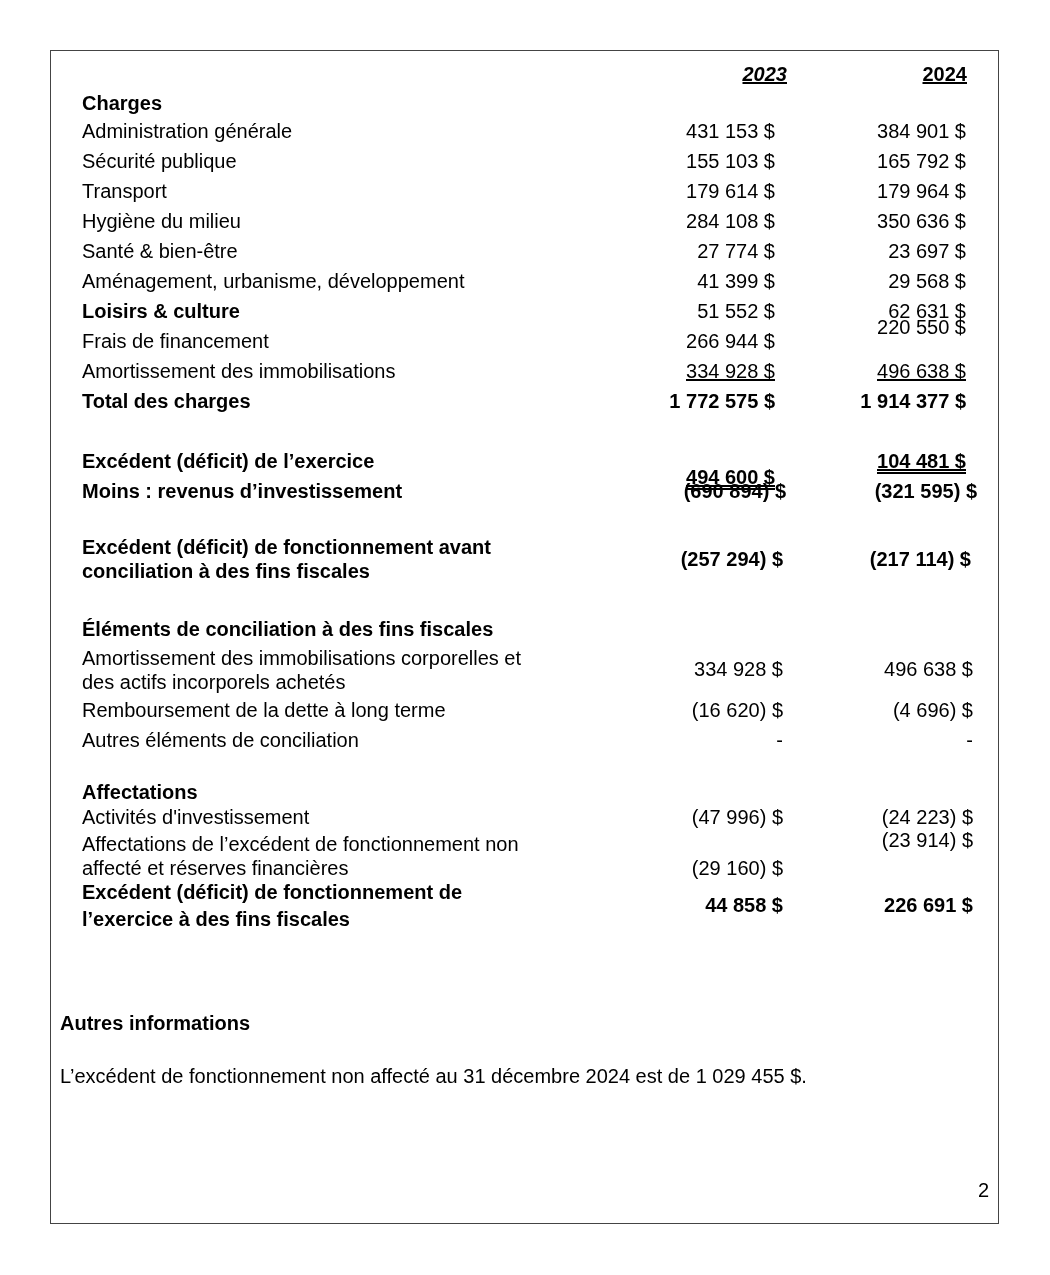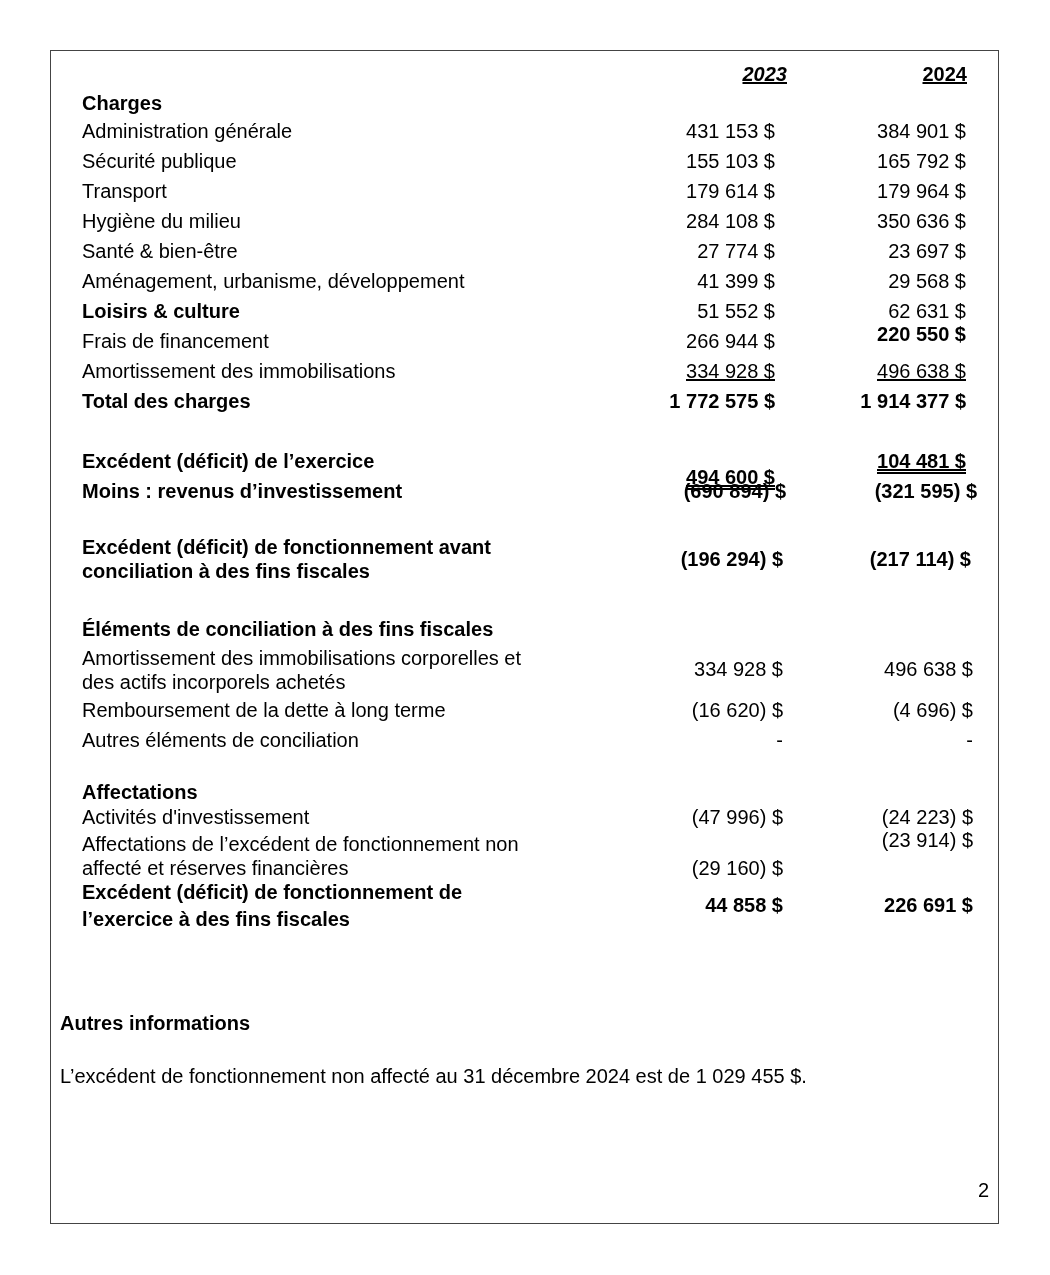--- a/index.html
+++ b/index.html
@@ -49,41 +49,41 @@
 <div class="t lbl" style="top:269px;">Aménagement, urbanisme, développement</div>
 <div class="t c1" style="top:269px;">41 399 $</div>
 <div class="t c2" style="top:269px;">29 568 $</div>
 
 <div class="t lbl" style="top:299px;font-weight:bold;">Loisirs &amp; culture</div>
 <div class="t c1" style="top:299px;">51 552 $</div>
 <div class="t c2" style="top:299px;">62 631 $</div>
 
 <div class="t lbl" style="top:329px;">Frais de financement</div>
 <div class="t c1" style="top:329px;">266 944 $</div>
-<div class="t c2" style="top:322px;font-weight:bold;">220 550 $</div>
+<div class="t c2" style="top:315px;">220 550 $</div>
 
 <div class="t lbl" style="top:359px;">Amortissement des immobilisations</div>
 <div class="t c1 u" style="top:359px;">334 928 $</div>
 <div class="t c2 u" style="top:359px;">496 638 $</div>
 
 <div class="t b lbl" style="top:389px;">Total des charges</div>
 <div class="t b c1" style="top:389px;">1 772 575 $</div>
 <div class="t b c2" style="top:389px;">1 914 377 $</div>
 
 <div class="t b lbl" style="top:449px;">Excédent (déficit) de l’exercice</div>
 <div class="t b c1 uu" style="top:449px;margin-top:16px;">494 600 $</div>
 <div class="t b c2 uu" style="top:449px;">104 481 $</div>
 
 <div class="t b lbl" style="top:479px;">Moins : revenus d’investissement</div>
 <div class="t b" style="top:479px; right:264px;">(690 894) $</div>
 <div class="t b" style="top:479px; right:73px;">(321 595) $</div>
 
 <div class="t b lbl" style="top:535px;">Excédent (déficit) de fonctionnement avant</div>
 <div class="t b lbl" style="top:559px;">conciliation à des fins fiscales</div>
-<div class="t b" style="top:547px; right:267px;">(196 294) $</div>
+<div class="t b" style="top:547px; right:267px;">(257 294) $</div>
 <div class="t b" style="top:547px; right:79px;">(217 114) $</div>
 
 <div class="t b lbl" style="top:617px;">Éléments de conciliation à des fins fiscales</div>
 
 <div class="t lbl" style="top:646px;">Amortissement des immobilisations corporelles et</div>
 <div class="t lbl" style="top:670px;">des actifs incorporels achetés</div>
 <div class="t c1p" style="top:657px;">334 928 $</div>
 <div class="t c2p" style="top:657px;">496 638 $</div>
 
 <div class="t lbl" style="top:698px;">Remboursement de la dette à long terme</div>

